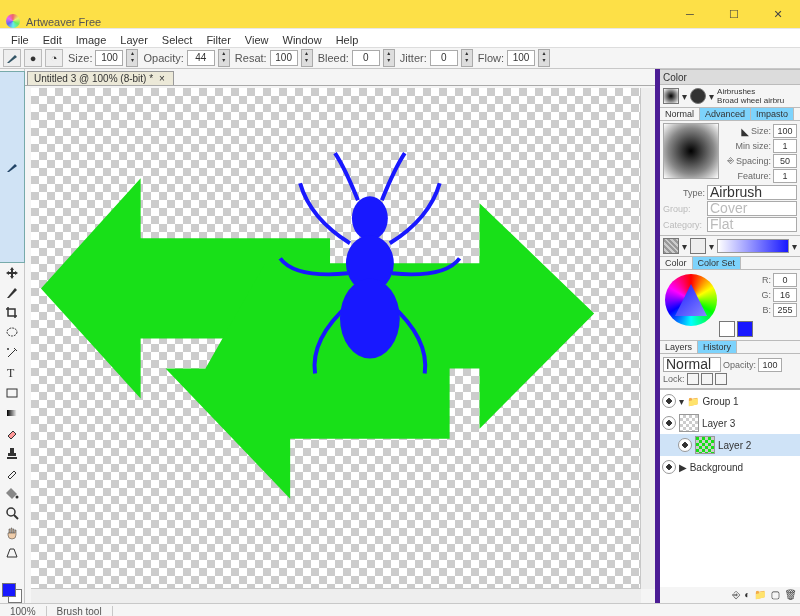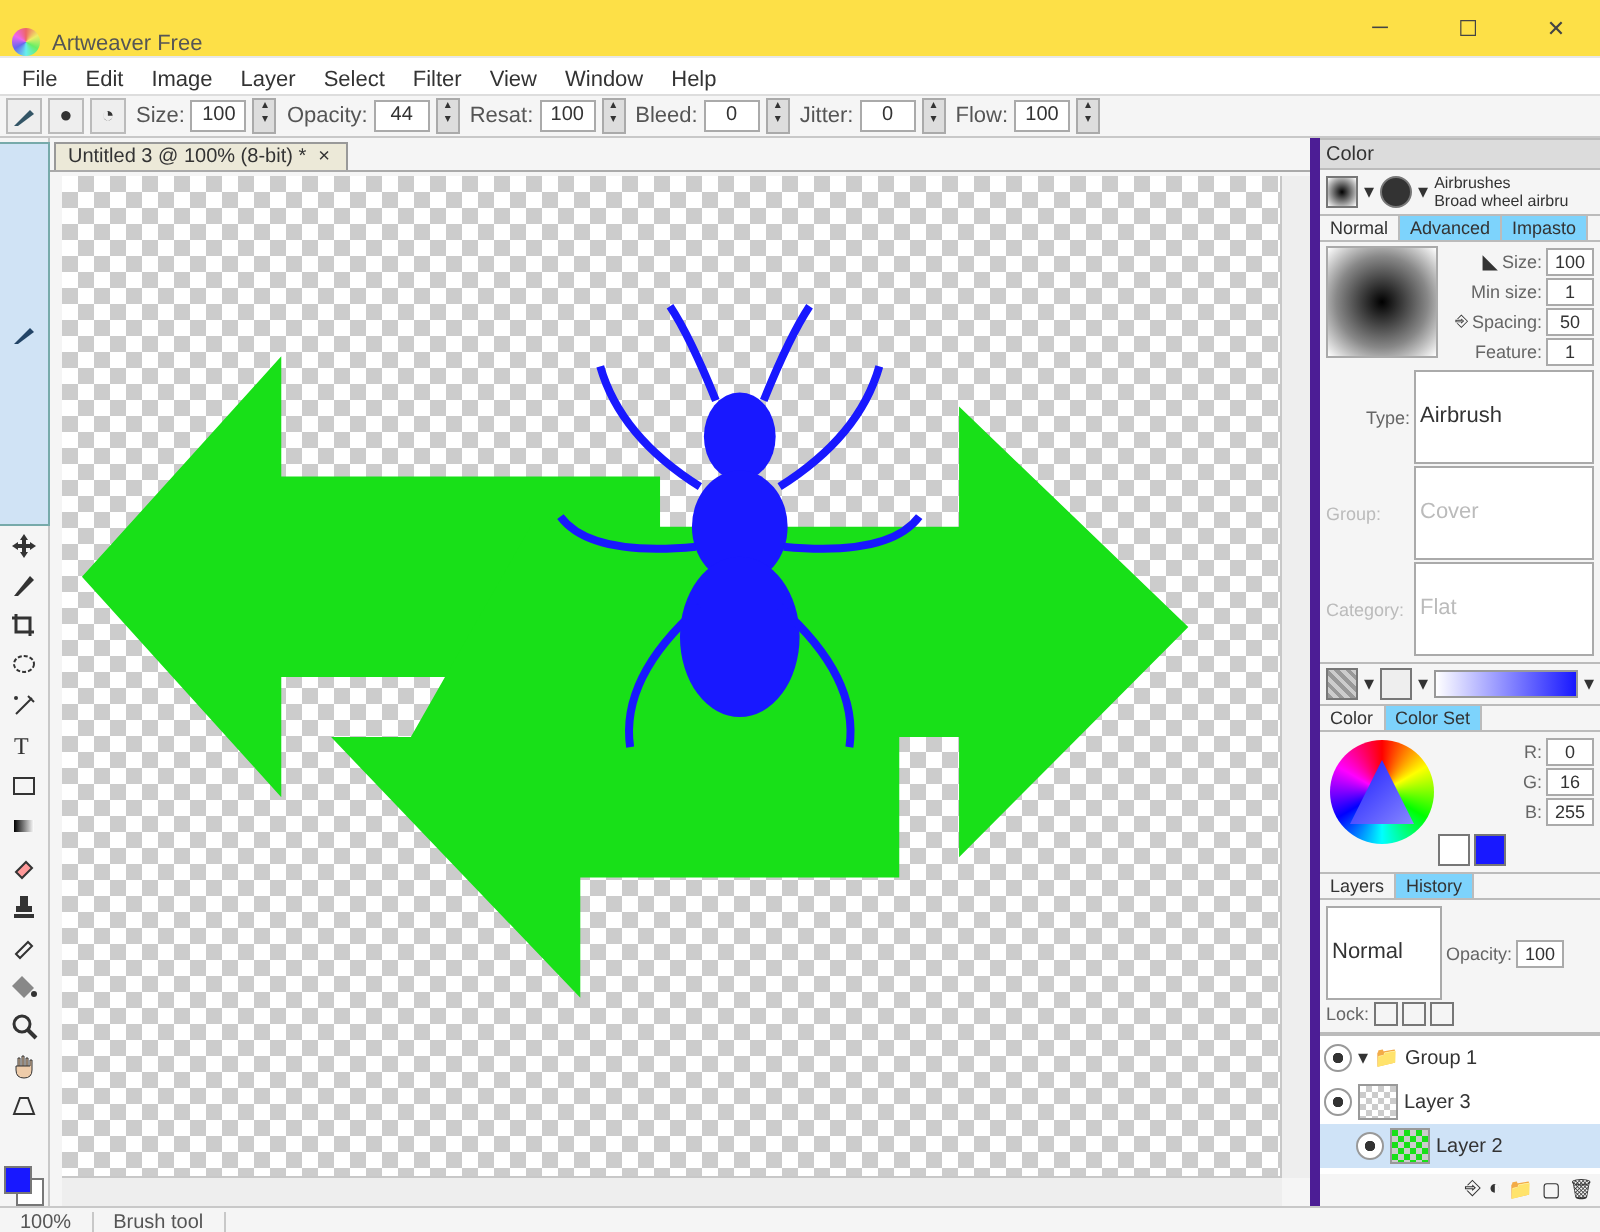--- a/index.html
+++ b/index.html
@@ -30,21 +30,21 @@
 .hscroll{position:absolute;left:6px;right:14px;bottom:0;height:14px;background:#eee;border-top:1px solid #c8c8c8}
 .panels{width:140px;background:#f5f5f5;display:flex;flex-direction:column;font-size:10px}
 .panelhdr{height:14px;background:#dcdcdc;border-top:1px solid #bbb;border-bottom:1px solid #bbb;display:flex;align-items:center;padding:0 3px;color:#333}
 .tabrow{display:flex;border-bottom:1px solid #bbb}
 .ptab{padding:1px 5px;background:#7dd3fc;border-right:1px solid #bbb;font-size:9px}
 .ptab.act{background:#f5f5f5;font-weight:400}
 .panelbody{padding:2px 3px;border-bottom:1px solid #bbb}
 .row{display:flex;align-items:center;justify-content:flex-end;gap:2px;margin:1px 0}
 .row label{color:#666;font-size:9px}
 .numf2{width:22px;height:12px;border:1px solid #aaa;background:#fff;font-size:9px;text-align:center;line-height:12px}
-.sel{height:13px;border:1px solid #aaa;background:#fff;font-size:11px;padding:16px 2px;flex:1;line-height:13px}
+.sel{height:13px;border:1px solid #aaa;background:#fff;font-size:14px;padding:0 2px;flex:1;line-height:13px}
 .preview{width:54px;height:54px;border:1px solid #aaa;background:radial-gradient(circle,#000 0%,#888 60%,#fff 100%);float:left;margin-right:3px}
 .colorwheel{width:52px;height:52px;border-radius:50%;background:conic-gradient(red,yellow,lime,cyan,blue,magenta,red);position:relative;margin:2px}
 .colorwheel::after{content:"";position:absolute;left:10px;top:10px;width:32px;height:32px;background:linear-gradient(135deg,#1818ff,#8888ff);clip-path:polygon(50% 0,100% 100%,0 100%)}
 .layerrow{display:flex;align-items:center;height:20px;padding:1px 2px;gap:3px}
 .layerrow.selrow{background:#cfe3f7}
 .eye{width:12px;height:12px;border:1px solid #999;border-radius:50%;background:radial-gradient(circle,#333 30%,#fff 31%)}
 .thumb{width:18px;height:16px;border:1px solid #999;background-image:linear-gradient(45deg,#ccc 25%,transparent 25%,transparent 75%,#ccc 75%),linear-gradient(45deg,#ccc 25%,transparent 25%,transparent 75%,#ccc 75%);background-size:6px 6px;background-position:0 0,3px 3px;background-color:#fff}
 .statusbar{height:15px;background:#f5f5f5;border-top:1px solid #c8c8c8;display:flex;align-items:center;font-size:10px;color:#555}
 .statusbar div{padding:0 10px;border-right:1px solid #c8c8c8}
 svg{display:block}

